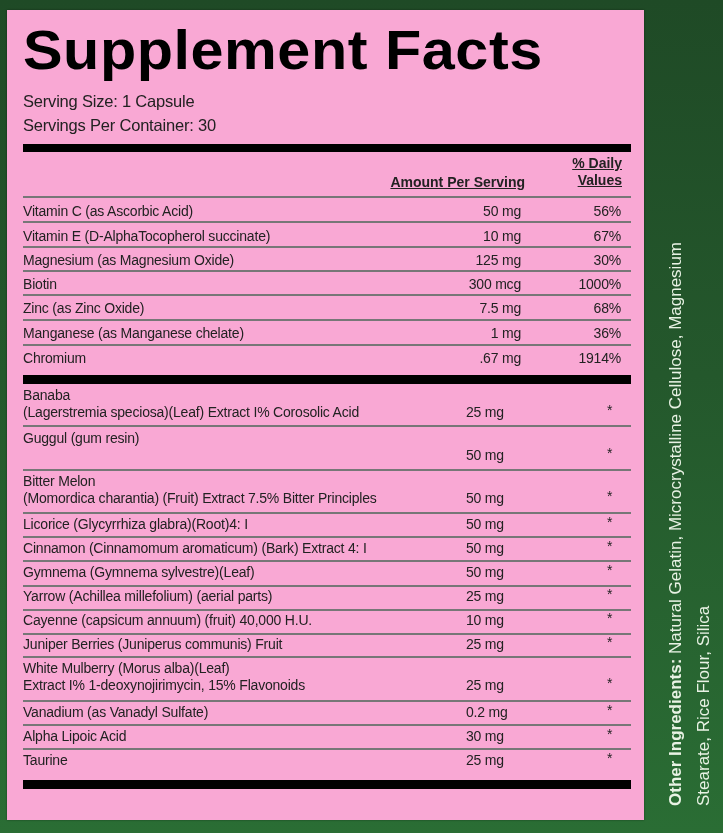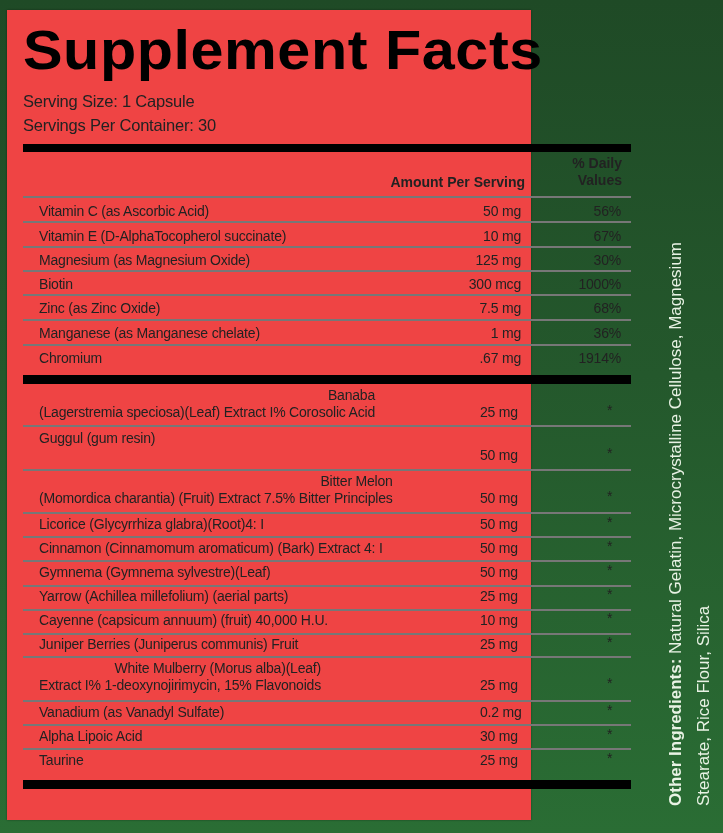--- a/index.html
+++ b/index.html
@@ -4,52 +4,52 @@
 <style>
   html, body { margin: 0; padding: 0; }
   body {
     width: 723px; height: 833px; overflow: hidden;
     background: linear-gradient(180deg, #1f4a26 0%, #24582c 45%, #2a6d34 100%);
     position: relative;
     font-family: "Liberation Sans", sans-serif;
     color: #1a1a1a;
   }
   .panel {
-    position: absolute; left: 7px; top: 10px; width: 524px; height: 810px;
-    background: #ef4444;
+    position: absolute; left: 7px; top: 10px; width: 637px; height: 810px;
+    background: #f9a8d4;
     box-shadow: 0 0 2px rgba(0,0,0,0.4);
   }
   .title {
     position: absolute; left: 16px; top: 4px;
     font-size: 56px; font-weight: 700; letter-spacing: 0.5px;
     color: #000; line-height: 72px;
     transform: scaleX(1.06); transform-origin: left top;
   }
   .serving {
     position: absolute; left: 16px; font-size: 16.5px; color: #222;
     letter-spacing: -0.2px;
   }
   .bar-thick {
     position: absolute; left: 16px; width: 608px; height: 8px; background: #000;
   }
   .rule {
     position: absolute; left: 16px; width: 608px; height: 1.5px; background: #777;
   }
   .hdr {
     position: absolute; font-size: 14px; font-weight: 700; color: #222;
-    text-align: right; line-height: 17px;
+    text-align: right; line-height: 17px; text-decoration: underline;
   }
   .row {
     position: absolute; left: 16px; width: 608px;
     font-size: 14px; color: #222; letter-spacing: -0.2px;
   }
-  .row .name { position: absolute; left: 16px; white-space: nowrap; line-height: 17px; text-align: right; }
+  .row .name { position: absolute; left: 0; white-space: nowrap; line-height: 17px; }
   .row .amt-r { position: absolute; right: 110px; text-align: right; white-space: nowrap; }
   .row .dv-r { position: absolute; right: 10px; text-align: right; white-space: nowrap; }
-  .row .amt-l { position: absolute; left: 457px; white-space: nowrap; }
+  .row .amt-l { position: absolute; left: 443px; white-space: nowrap; }
   .row .star { position: absolute; left: 584px; }
   .footnote {
     position: absolute; left: 16px; top: 786px; font-size: 14px; color: #222;
     letter-spacing: -0.4px; white-space: nowrap;
   }
   .other {
     position: absolute; left: 662px; top: 806px;
     transform: rotate(-90deg); transform-origin: left top;
     width: 760px; color: #e8f2e4; font-size: 17px; line-height: 28px;
     white-space: nowrap;

